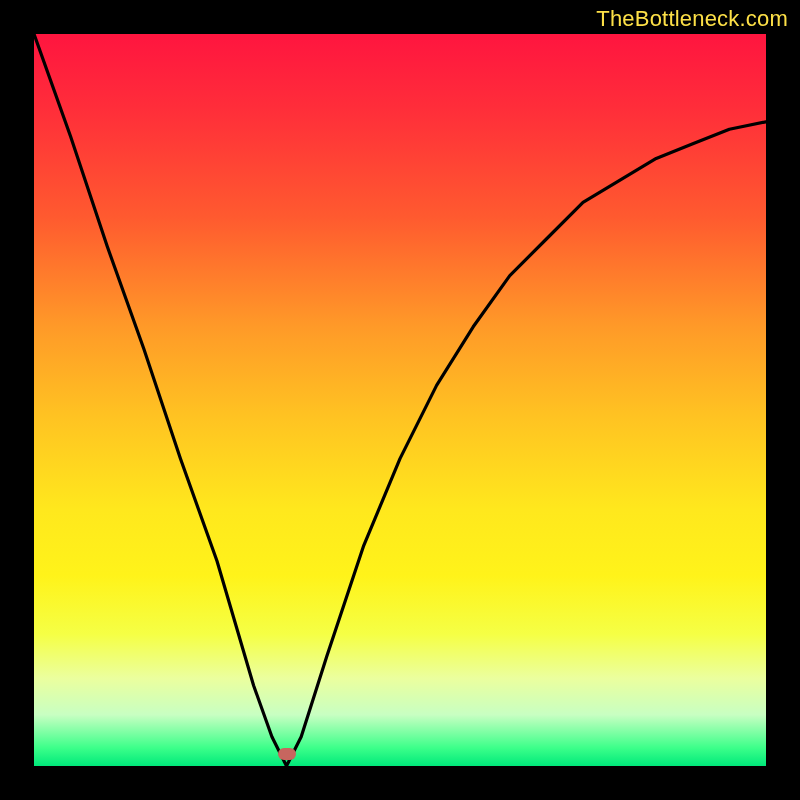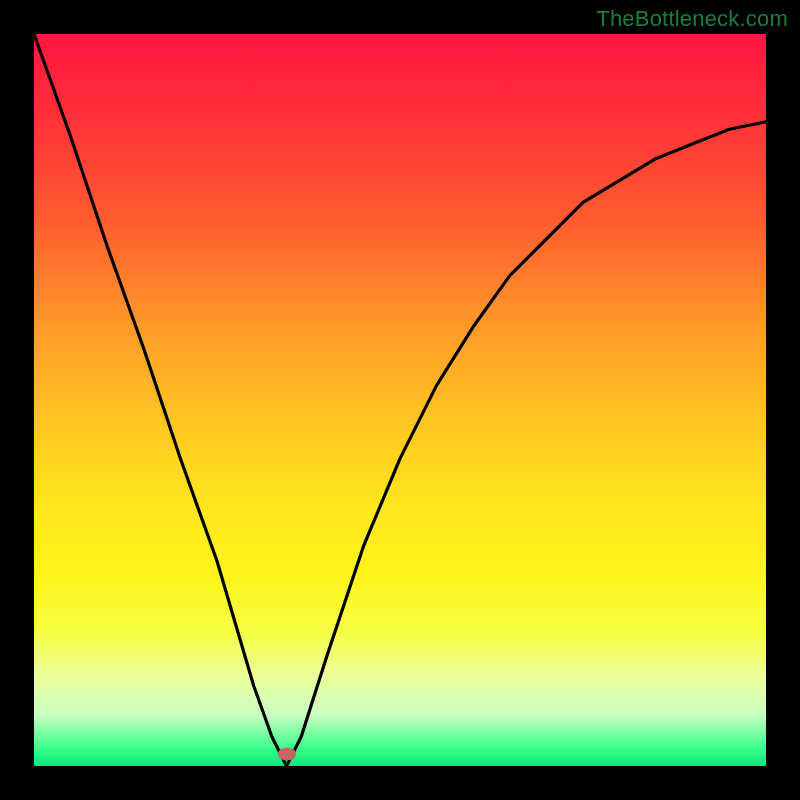--- a/index.html
+++ b/index.html
@@ -51,21 +51,21 @@
     width: 18px;
     height: 12px;
     background: #c7665f;
     border-radius: 7px;
     transform: translate(-50%, -50%);
   }
   .attribution {
     position: absolute;
     top: 6px;
     right: 12px;
-    color: #15803d;
+    color: #fde047;
     font-size: 22px;
     font-weight: 400;
     letter-spacing: 0.2px;
   }
 </style>
 </head>
 <body>
 
 <div class="stage">
   <div class="attribution">TheBottleneck.com</div>

